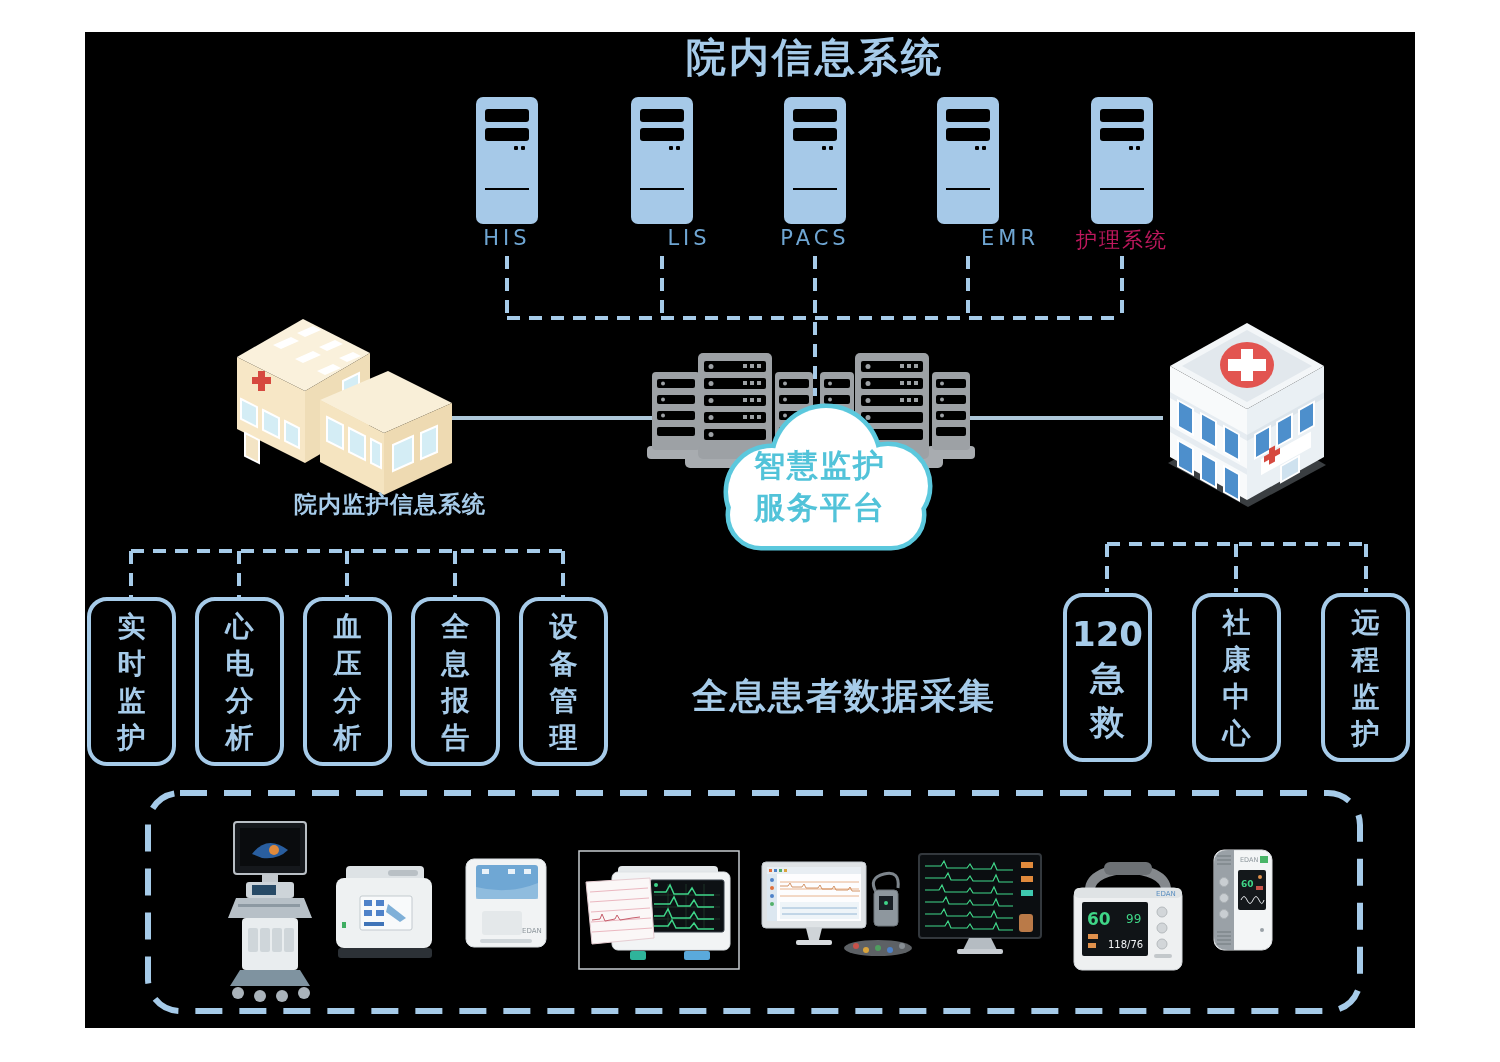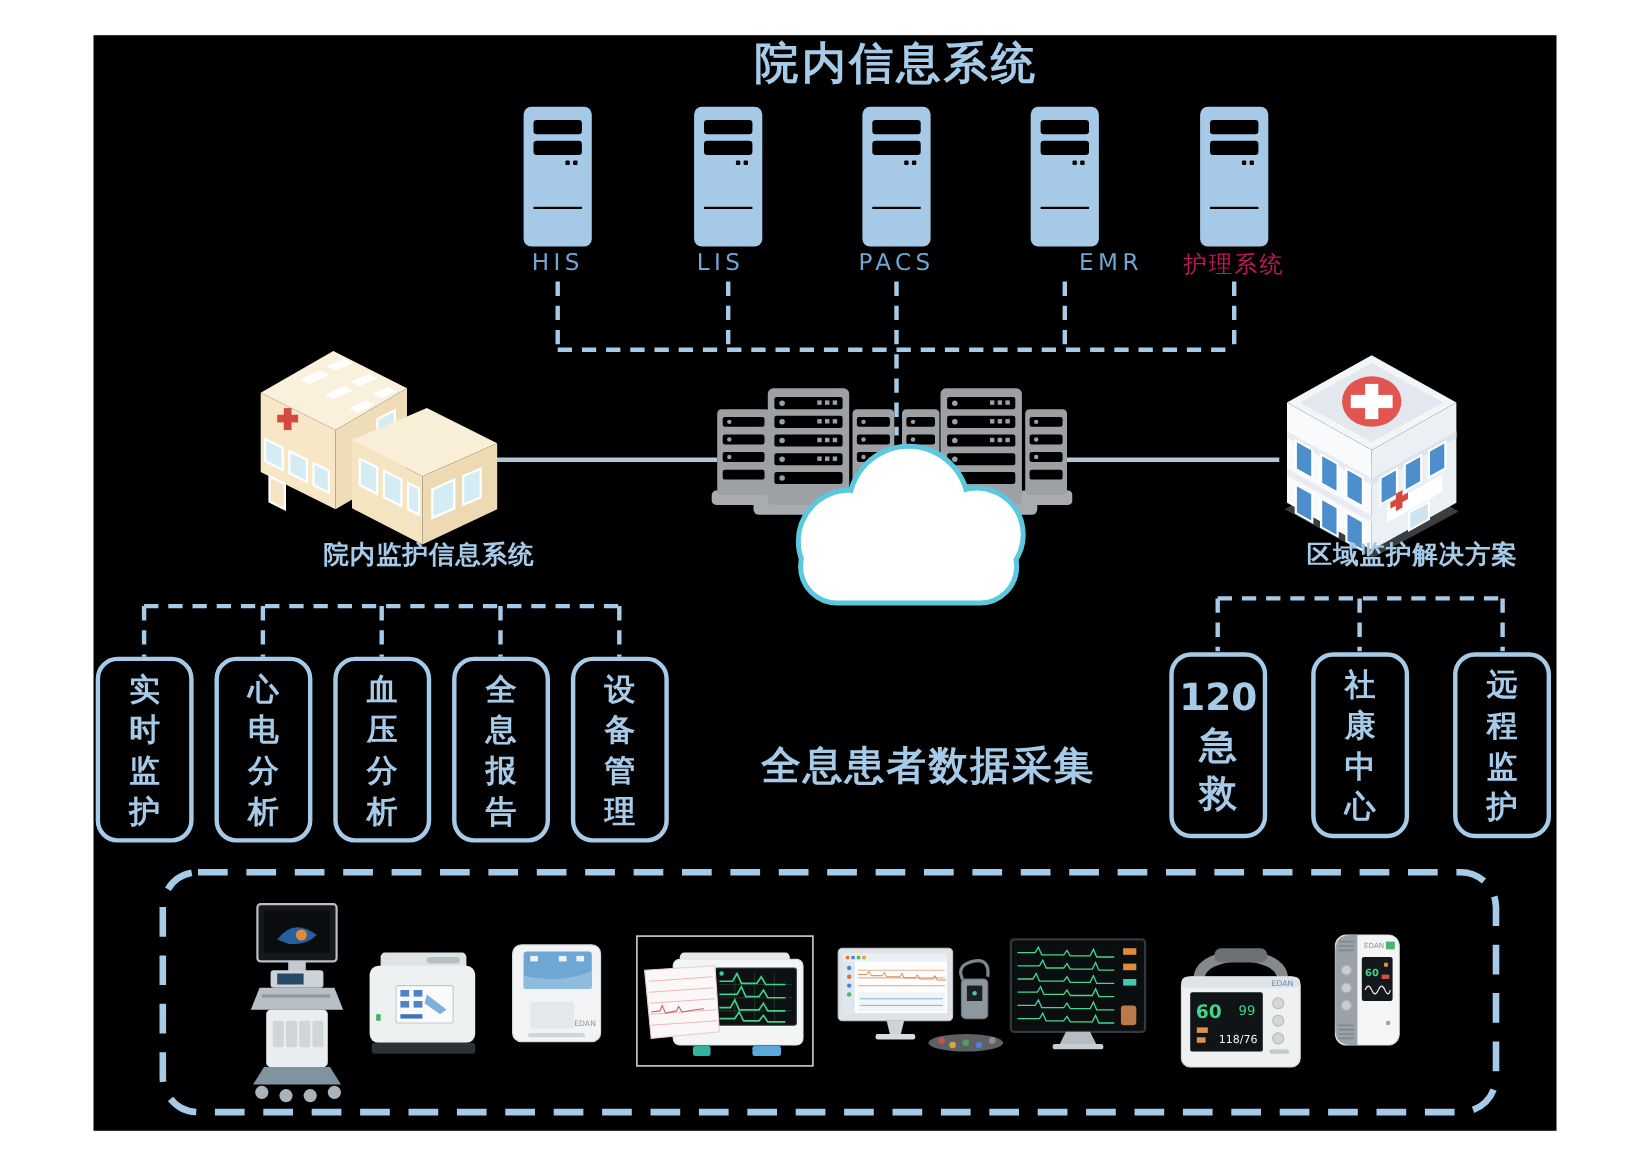--- a/index.html
+++ b/index.html
@@ -88,21 +88,21 @@
     <div class="hline"></div>
   </div>
   <div class="tower" style="left:1091px">
     <div class="slot s1"></div>
       <div class="slot s2"></div>
     <div class="dot d1"></div>
       <div class="dot d2"></div>
     <div class="hline"></div>
   </div>
   <div class="srv-label" style="left:437px">HIS</div>
-  <div class="srv-label" style="left:585px">LIS</div>
+  <div class="srv-label" style="left:619px">LIS</div>
   <div class="srv-label" style="left:745px">PACS</div>
   <div class="srv-label" style="left:940px">EMR</div>
   <div class="srv-label cjk" style="left:1052px">护理系统</div>
 
   <svg class="abs z2" style="left:225px;top:303px" width="230" height="212" viewBox="0 0 230 212">
     <polygon points="12,54 78,16 145,50 80,88" fill="#FAF1DC"></polygon>
     <g fill="#FFFFFF">
       <polygon points="48,42 66,34 74,38 56,46"></polygon>
       <polygon points="72,30 88,23 96,27 80,34"></polygon>
       <polygon points="70,56 88,48 96,52 78,60"></polygon>
@@ -167,21 +167,20 @@
       <rect x="34" y="76" width="18" height="16" fill="#CFE2EF" stroke="#FFFFFF" stroke-width="2"></rect>
     </g>
     <polygon points="12,71 89,28 166,71 89,114" fill="#F3F6F8"></polygon>
     <polygon points="24,71 89,35 154,71 89,107" fill="#E2E8ED"></polygon>
     <ellipse cx="89" cy="70" rx="27" ry="23" fill="#E25450"></ellipse>
     <g fill="#FFFFFF">
       <rect x="83" y="54" width="12" height="32"></rect>
         <rect x="70" y="64" width="38" height="12"></rect>
     </g>
   </svg>
-  <div class="bldg-label" style="left:1100px">区域监护解决方案</div>
 
   <svg class="abs z2" style="left:645px;top:348px" width="330" height="128" viewBox="0 0 330 128">
     <g fill="#A8ACB0">
       <rect x="40" y="104" width="100" height="16" rx="5"></rect>
       <rect x="198" y="104" width="100" height="16" rx="5"></rect>
       <rect x="2" y="98" width="58" height="13" rx="4"></rect>
       <rect x="126" y="98" width="50" height="13" rx="4"></rect>
       <rect x="170" y="98" width="46" height="13" rx="4"></rect>
       <rect x="282" y="98" width="48" height="13" rx="4"></rect>
     </g>
@@ -287,20 +286,22 @@
       <circle cx="136" cy="72" r="52"></circle>
       <circle cx="198" cy="98" r="40"></circle>
     </g>
     <g fill="#FFFFFF">
       <rect x="40" y="96" width="192" height="62" rx="31"></rect>
       <circle cx="82" cy="104" r="44"></circle>
       <circle cx="136" cy="72" r="52"></circle>
       <circle cx="198" cy="98" r="40"></circle>
     </g>
   </svg>
+  <div class="cloud-text">智慧监护
+服务平台</div>
 
   <div class="vbox" style="left:87px;top:597px">
     <div class="txt">实
 时
 监
 护</div>
     </div>
   <div class="vbox" style="left:195px;top:597px">
     <div class="txt">心
 电

